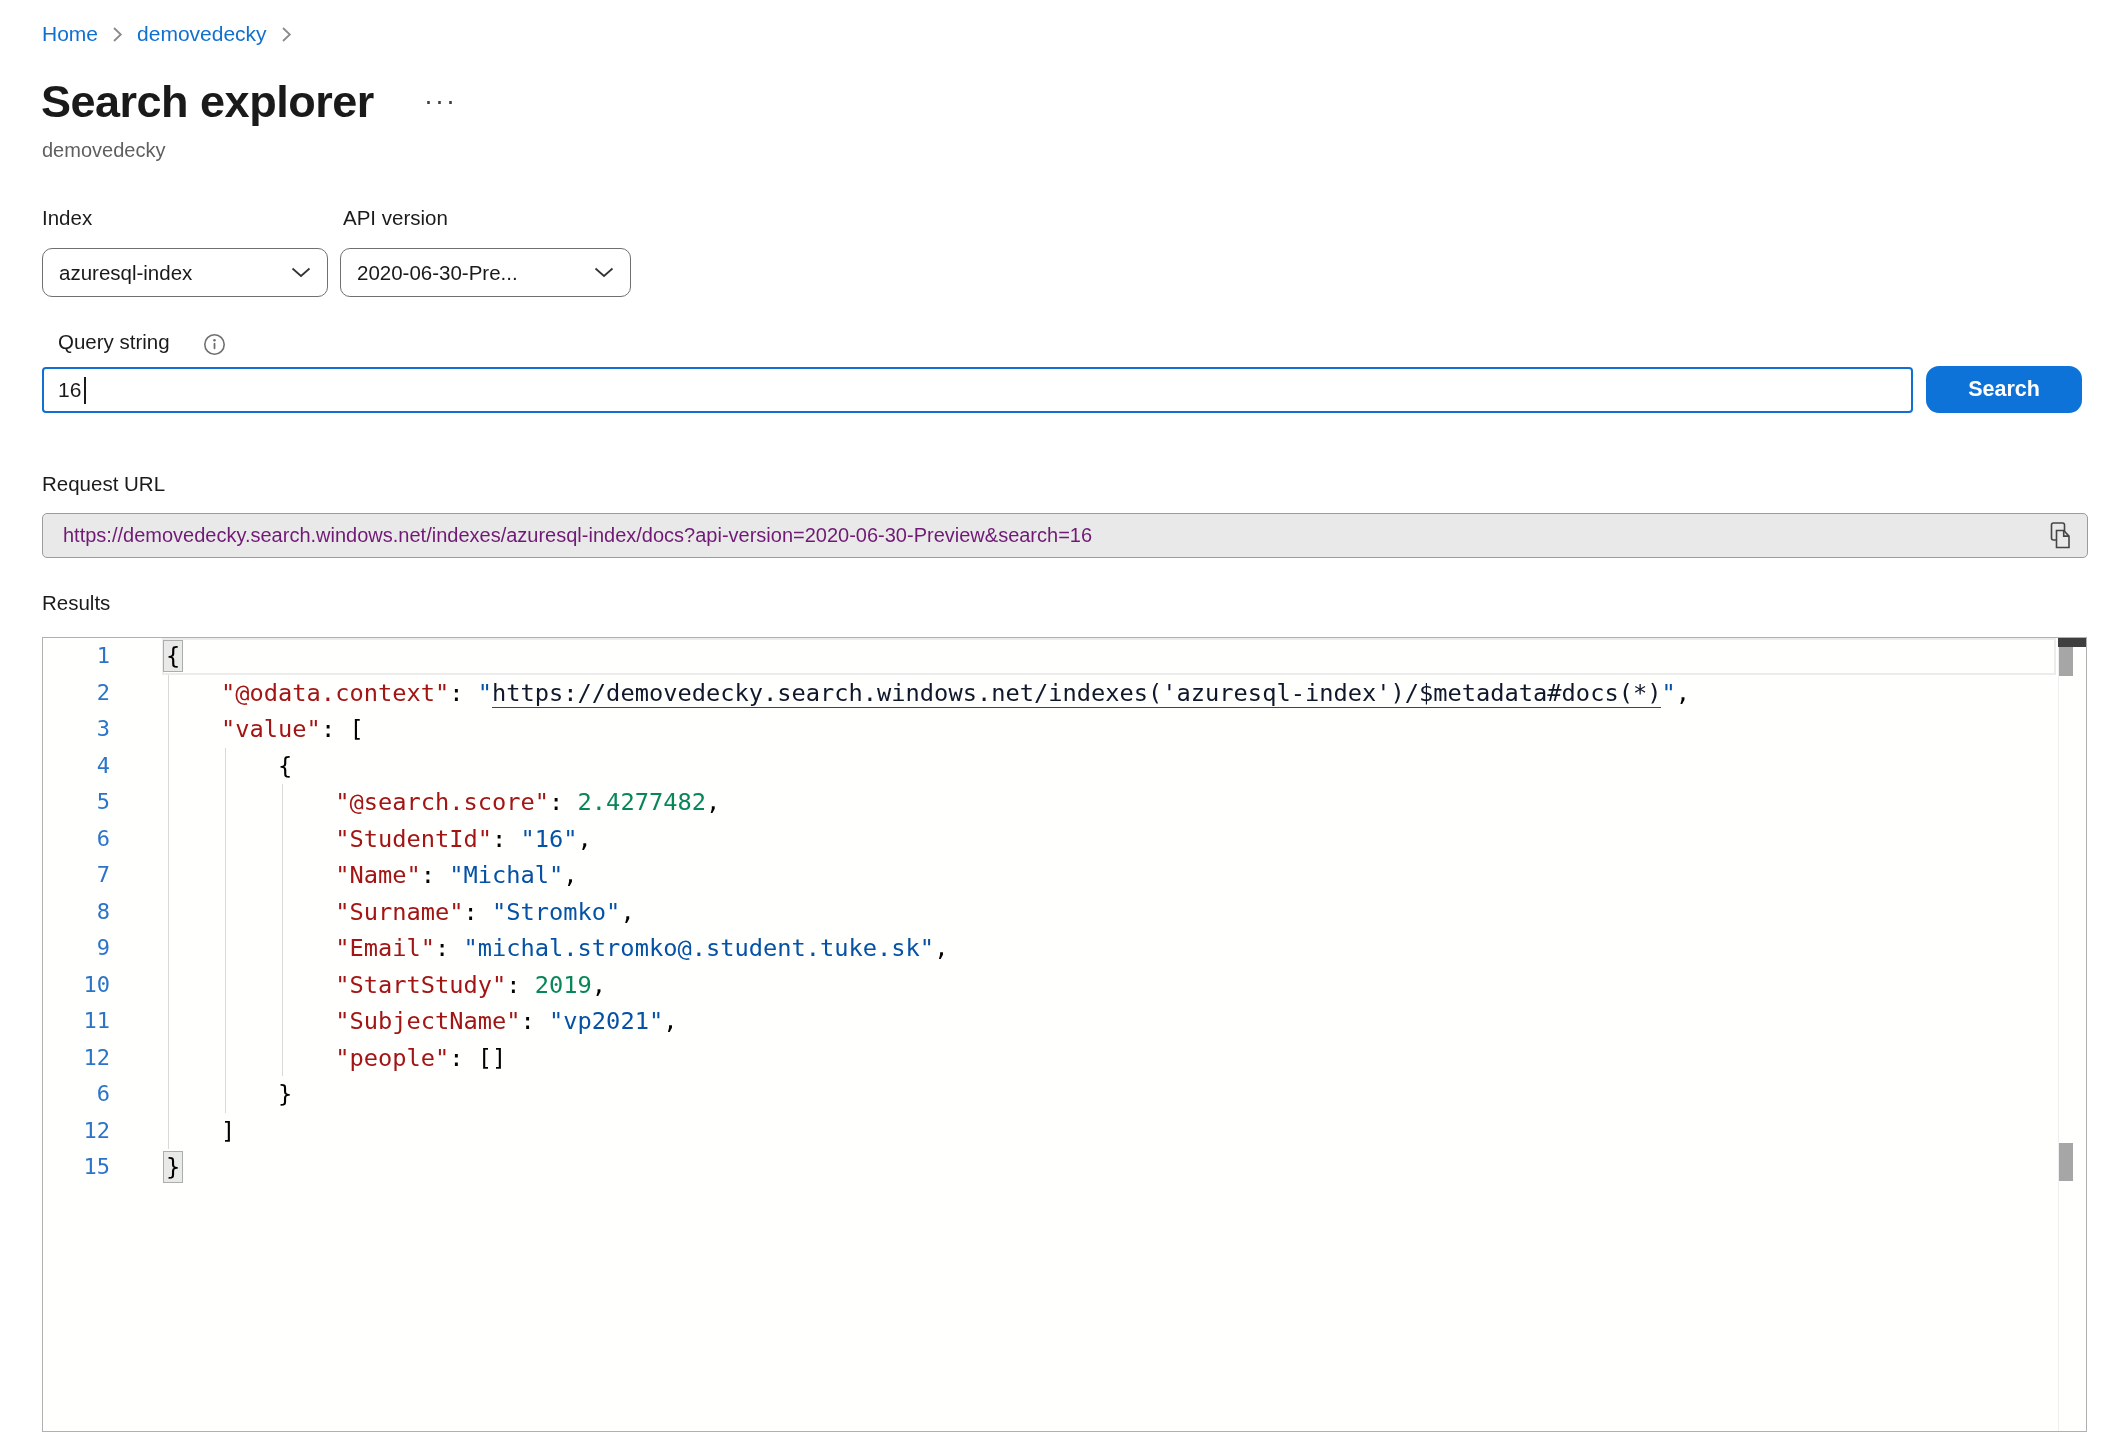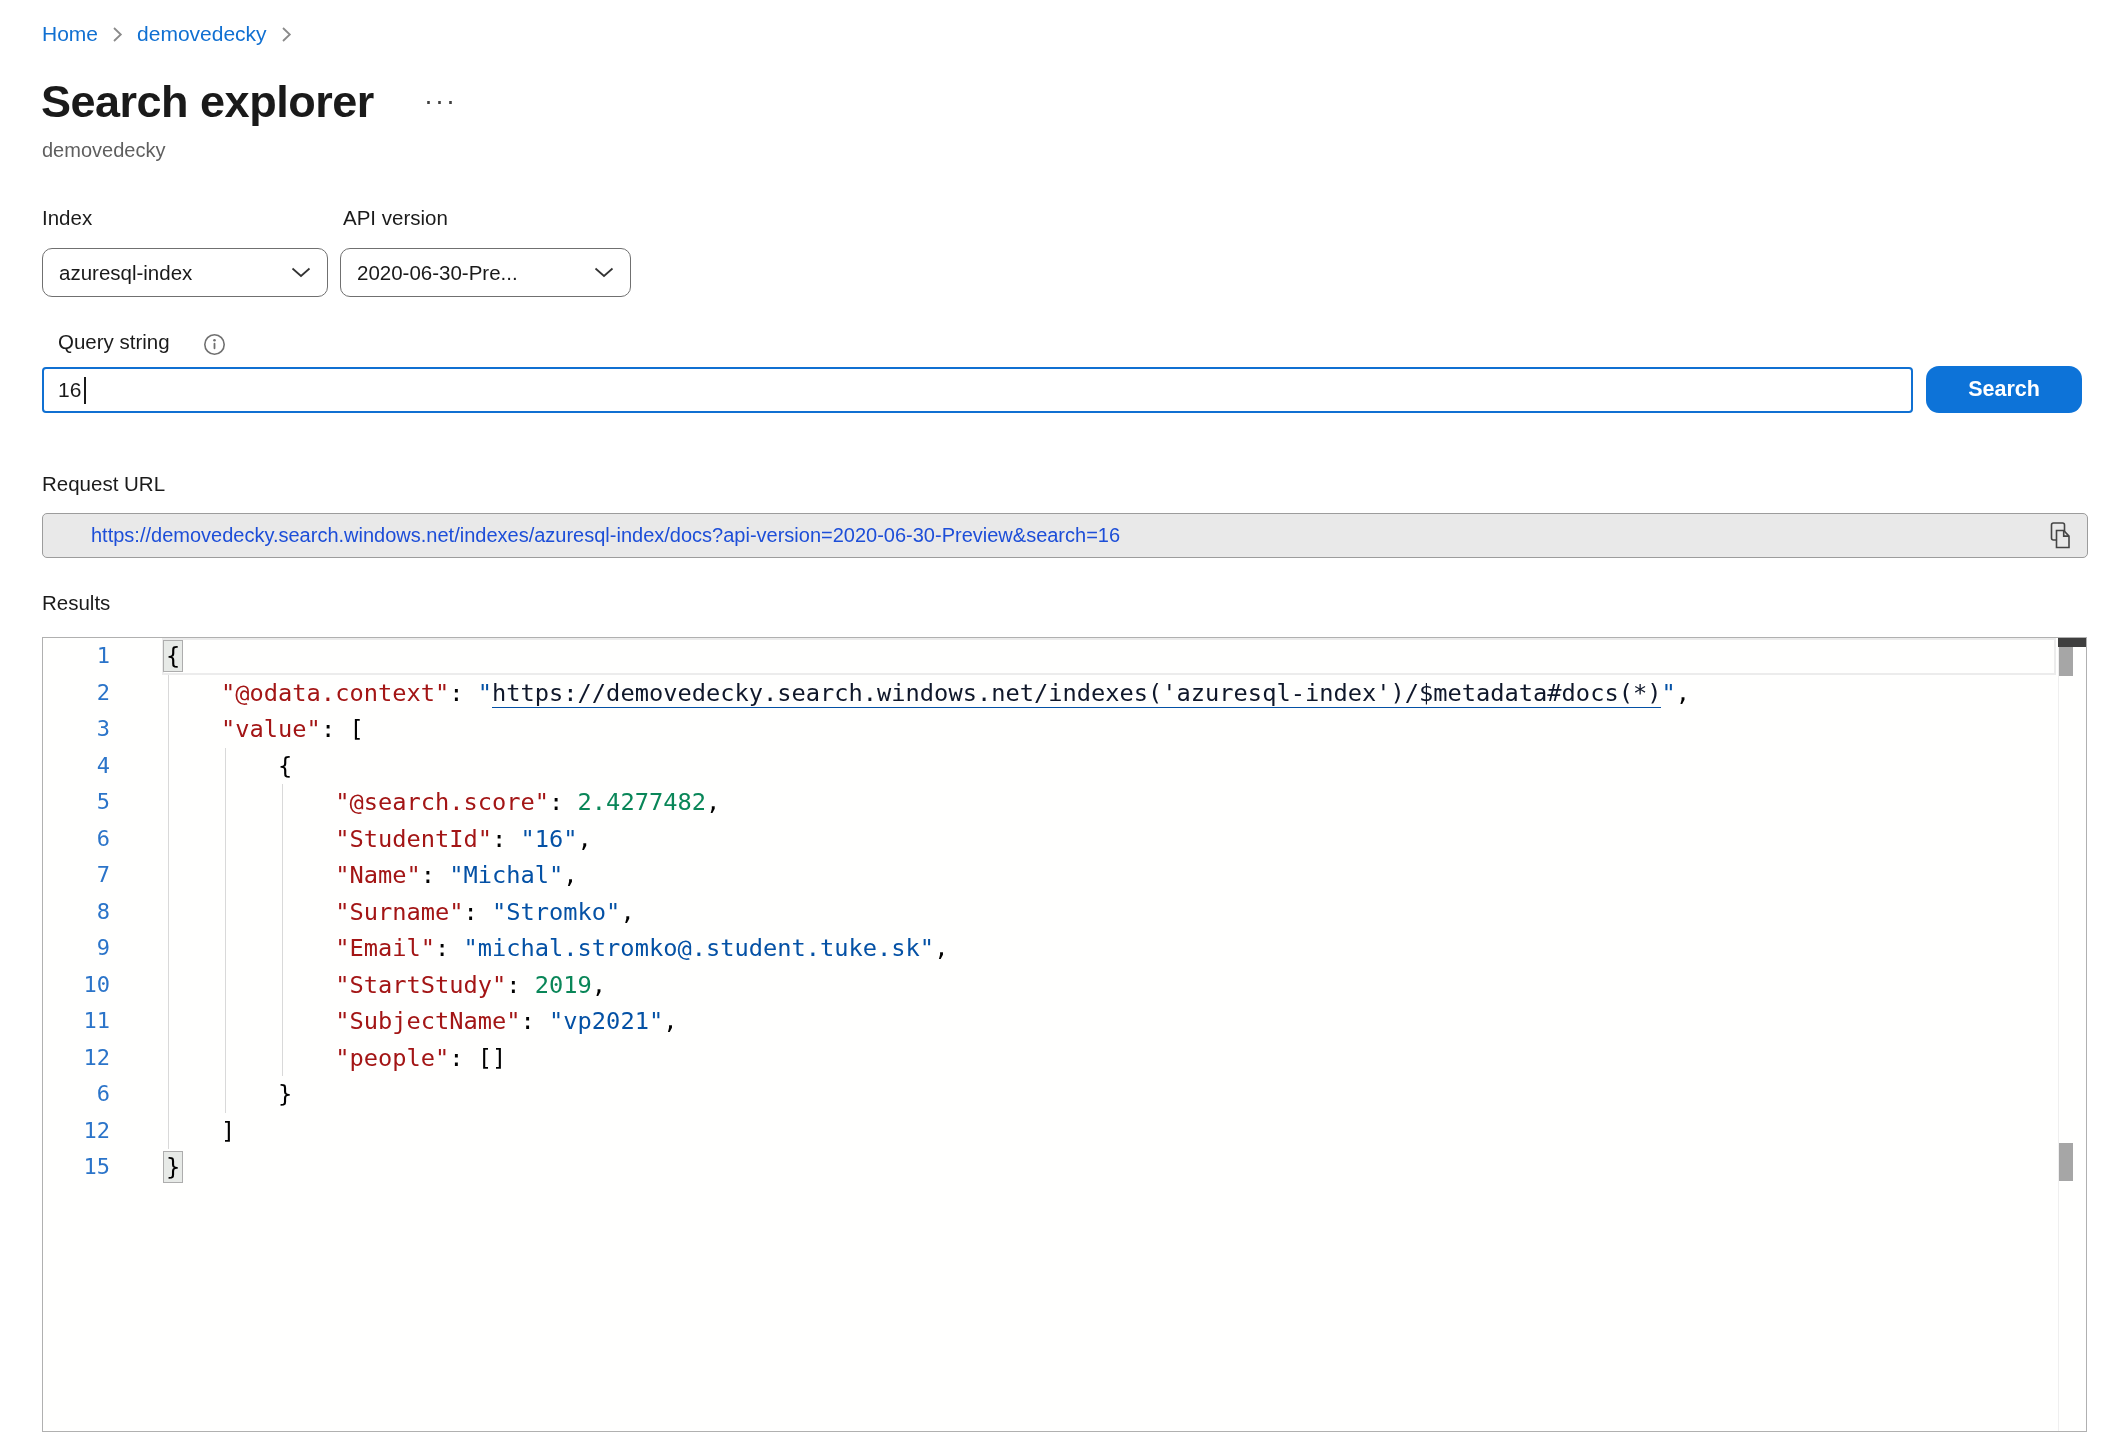--- a/index.html
+++ b/index.html
@@ -30,21 +30,21 @@
   .query-input { position:absolute; left:42px; top:367px; width:1871px; height:46px; border:2.5px solid #1070d2;
                  border-radius:4px; font-size:21px; color:#1a1a1a; padding:0 14px; font-family:inherit; outline:none; background:#fff; }
   .caret { position:absolute; left:84px; top:377px; width:2px; height:27px; background:#1a1a1a; }
 
   .search-btn { position:absolute; left:1926px; top:366px; width:156px; height:47px; background:#0d73d8; color:#fff;
                 border:none; border-radius:13px; font-size:21.5px; font-weight:700; cursor:pointer; font-family:inherit; }
 
   
   .url-box { position:absolute; left:42px; top:513px; width:2046px; height:45px; background:#e9e9e9;
              border:1.5px solid #9c9c9c; border-radius:5px; display:flex; align-items:center; padding:0 14px 0 20px; }
-  .url-text { font-size:20px; color:#1d4ed8; flex:1; white-space:nowrap; overflow:hidden;margin-left:28px; }
+  .url-text { font-size:20px; color:#701a75; flex:1; white-space:nowrap; overflow:hidden; }
   .copy-btn { background:none; border:none; cursor:pointer; display:flex; align-items:center; padding:0; }
 
   
   .editor { position:absolute; left:42px; top:637px; width:2045px; height:795px; background:#fffffe;
             border:1px solid #b0b0b0; overflow:hidden; cursor:text;
             font-family:"DejaVu Sans Mono", monospace; }
   .code-row { position:relative; height:36.5px; line-height:36.5px; white-space:pre; }
   .ln { position:absolute; left:0; top:0; width:67px; text-align:right; font-size:22px; color:#2b74c9; }
   .code { position:absolute; left:121px; top:0; font-size:23.7px; color:#000; }
   .guide { position:absolute; top:0; bottom:0; width:1px; background:#d9d9d9; }

